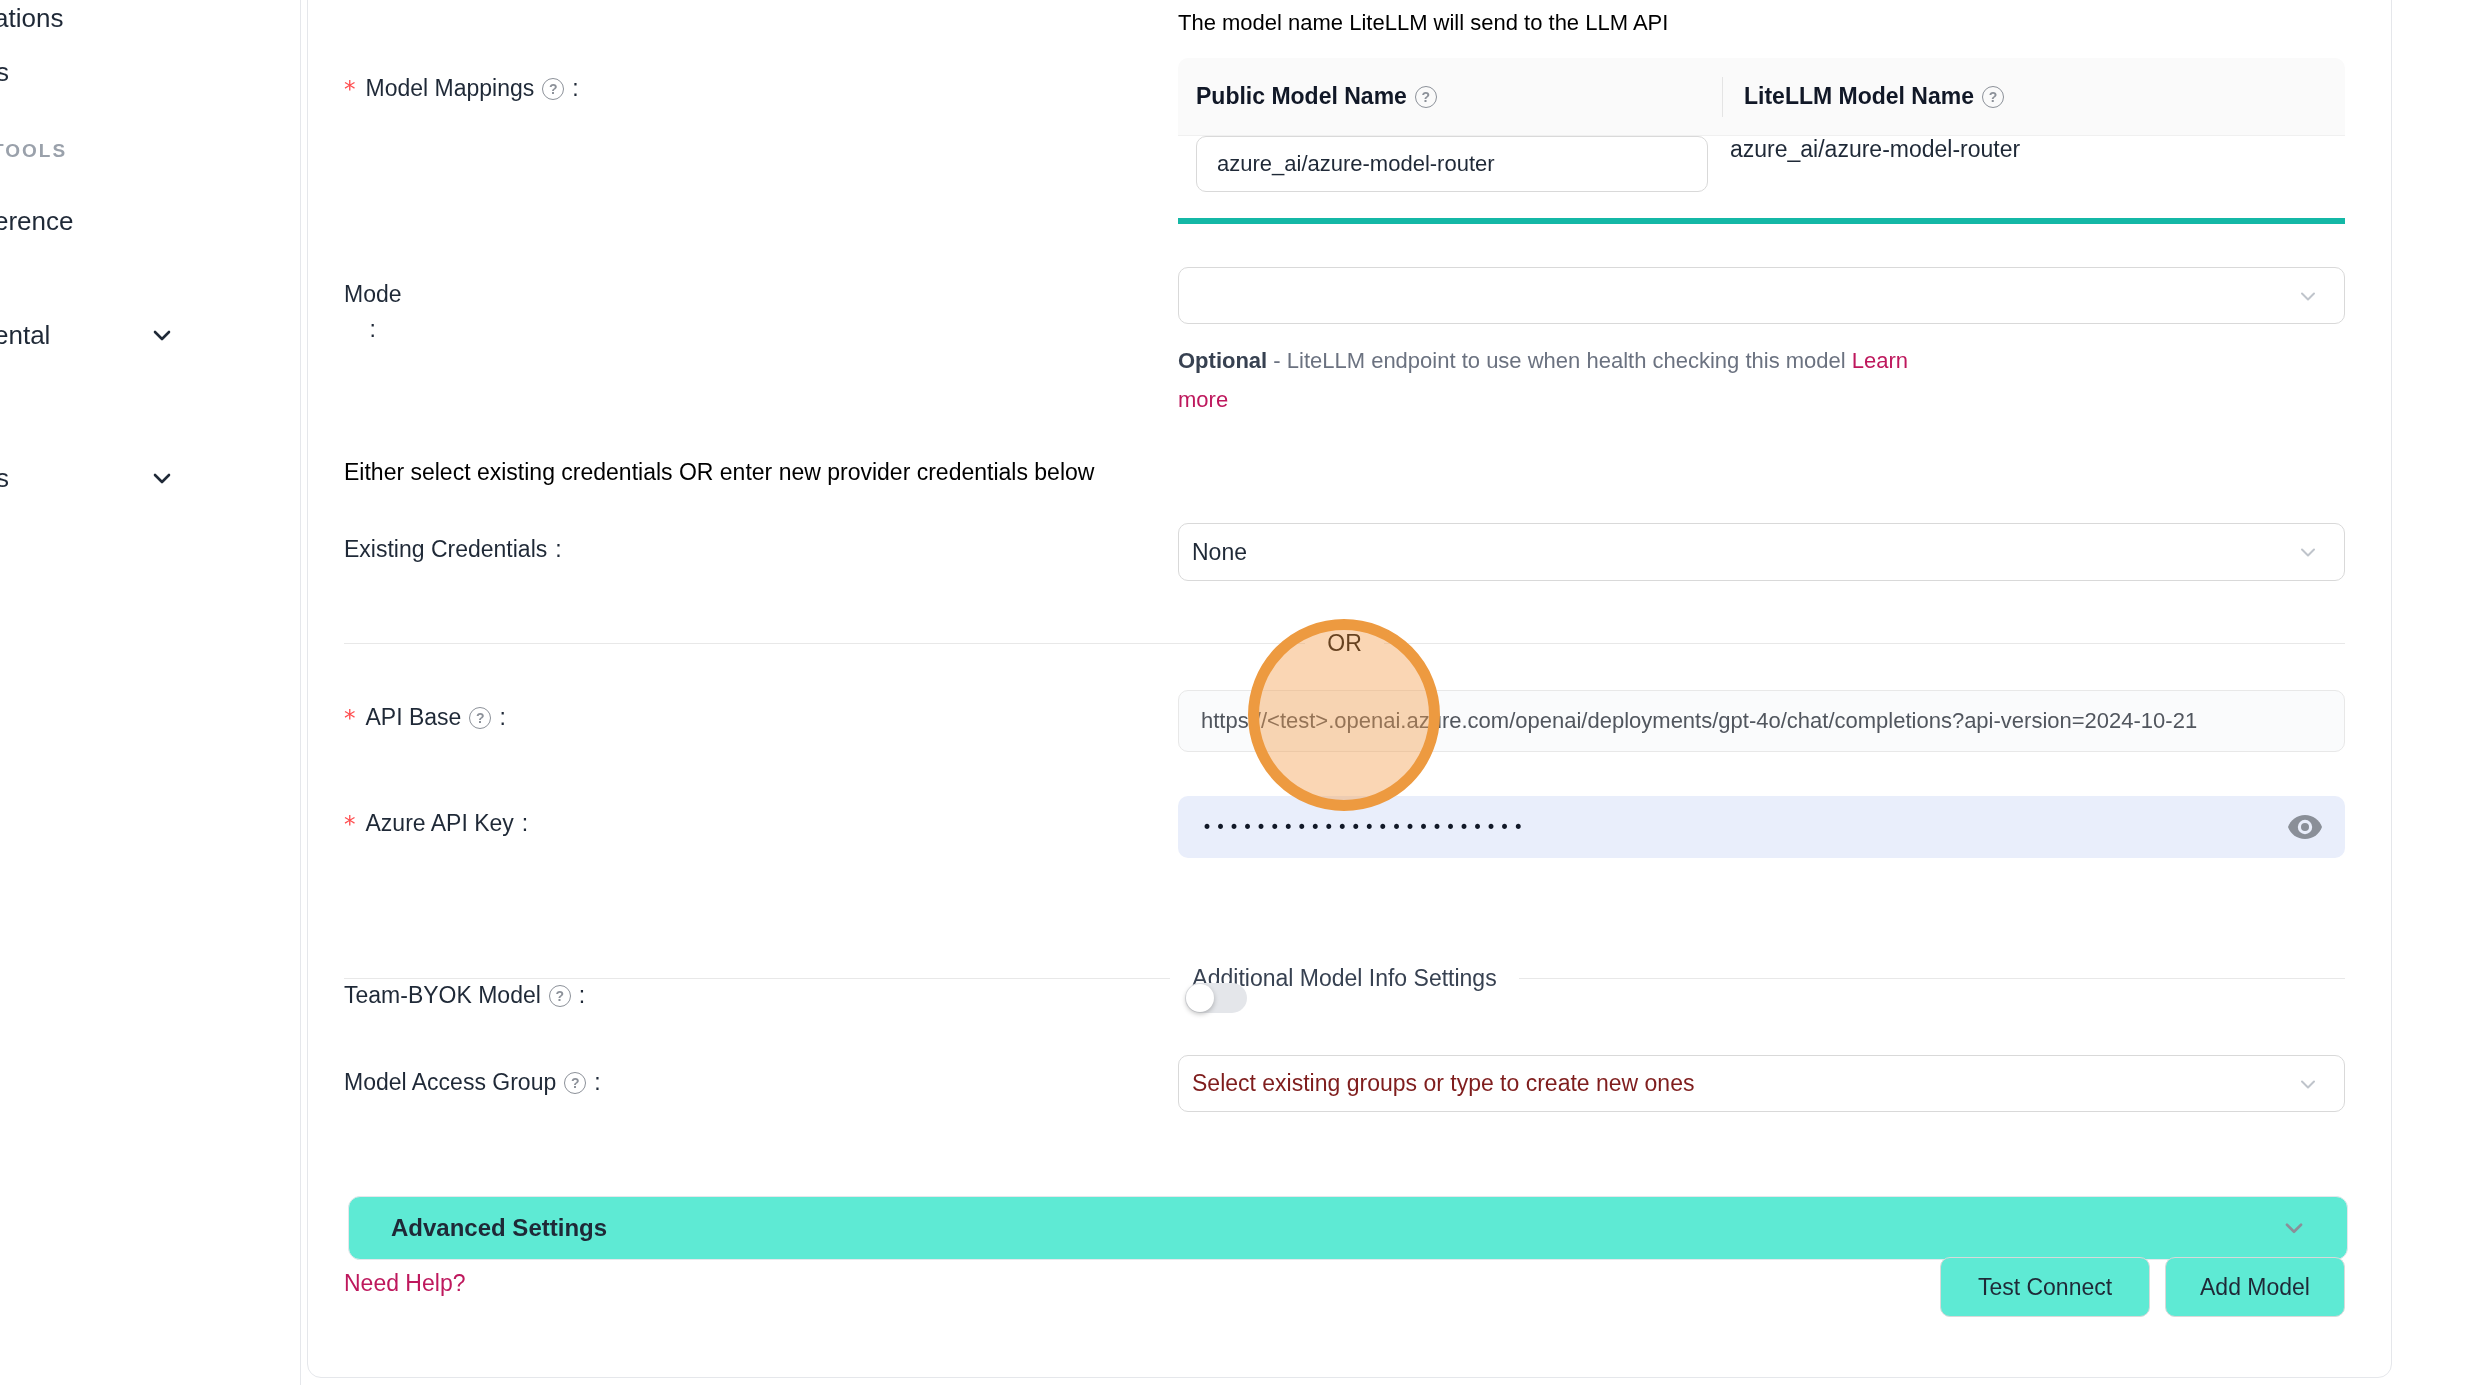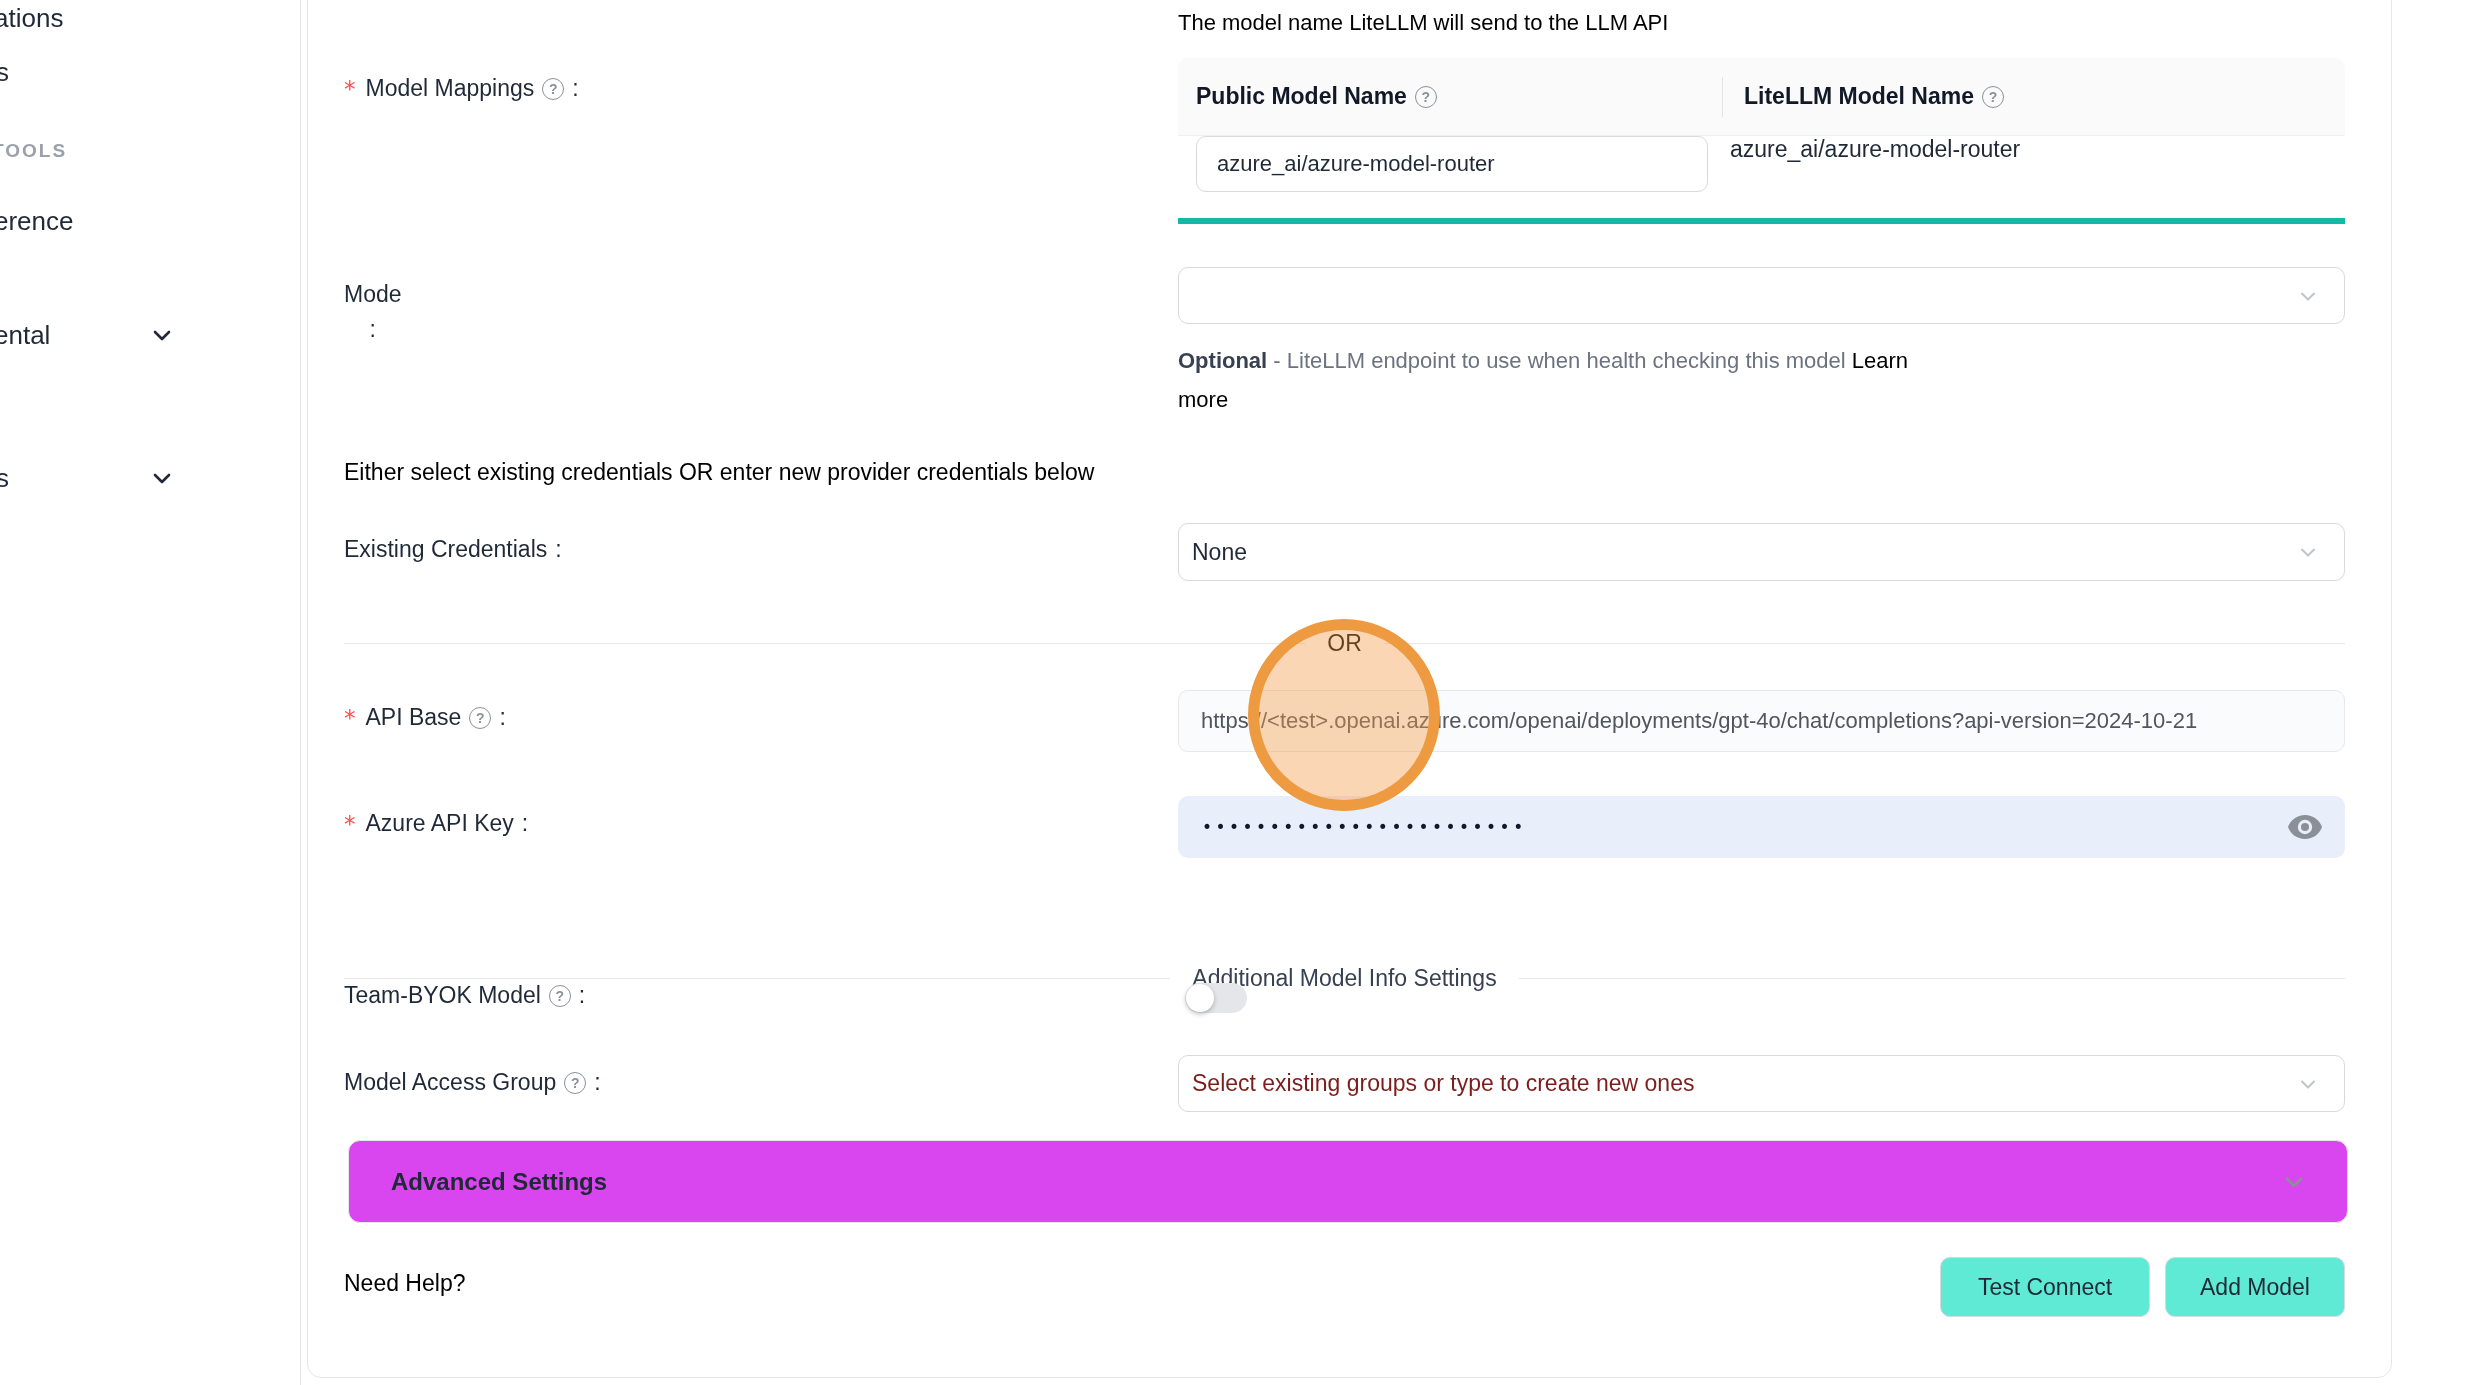--- a/index.html
+++ b/index.html
@@ -23,21 +23,21 @@
   .req { color:#ff4d4f; font-size:23px; margin-right:2px; font-family:"DejaVu Sans", sans-serif; }
   .colon { color:#1f2937; }
   .qicon { display:inline-flex; align-items:center; justify-content:center; width:22px; height:22px;
            border:1.6px solid #8c9199; border-radius:50%; font-size:14px; color:#8c9199; font-weight:700; }
   .select-box { position:absolute; left:1178px; width:1167px; background:#fff; border:1px solid #d9d9d9;
                 border-radius:10px; display:flex; align-items:center; padding:0 13px; font-size:23px; }
   .chev-down { position:absolute; right:24px; top:50%; transform:translateY(-50%); }
   .divider { position:absolute; left:344px; width:2001px; display:flex; align-items:center; gap:22px; }
   .divider .line { flex:1; height:1px; background:#e8e8e8; }
   .divider .dtext { font-size:23px; white-space:nowrap; }
-  .blue-link { color:#000000; cursor:pointer; }
+  .blue-link { color:#be185d; cursor:pointer; }
 
   
   #mapping-table { position:absolute; left:1178px; top:58px; width:1167px; }
   #mapping-header { display:flex; height:78px; background:#fafafa; border-radius:10px 10px 0 0;
                     border-bottom:1px solid #f0f0f0; position:relative; }
   .map-col-1 { width:544px; display:flex; align-items:center; padding-left:18px; gap:8px;
                font-size:23px; font-weight:700; color:#111827; }
   .map-col-2 { flex:1; display:flex; align-items:center; padding-left:22px; gap:8px;
                font-size:23px; font-weight:700; color:#111827; }
   #header-vsep { position:absolute; left:544px; top:19px; width:1px; height:40px; background:#e4e4e4; }
@@ -55,21 +55,21 @@
   #azure-key-dots { font-size:17px; letter-spacing:3.5px; color:#111827; font-family:"DejaVu Sans", sans-serif; }
   #eye-btn { position:absolute; right:22px; top:50%; transform:translateY(-50%); width:36px; height:26px; cursor:pointer; }
 
   
   #byok-toggle { position:absolute; left:1185px; top:983px; width:62px; height:30px; background:#e4e6ea;
                  border-radius:15px; cursor:pointer; }
   #byok-knob { position:absolute; left:1px; top:1px; width:28px; height:28px; background:#fff; border-radius:50%;
                box-shadow:0 2px 5px rgba(0,0,0,0.25); }
 
   
-  #advanced-card { position:absolute; left:348px; top:1140px; width:2000px; height:83px; background:#d946ef;
+  #advanced-card { position:absolute; left:348px; top:1196px; width:2000px; height:64px; background:#5eead4;
                    border:1px solid #e5e7eb; border-radius:12px; display:flex; align-items:center;
                    padding:0 42px; cursor:pointer; }
   #advanced-label { font-size:24px; font-weight:700; color:#1f2937; }
 
   
   .btn { position:absolute; top:1257px; height:60px; background:#5eead4; border:1px solid #d9d9d9; border-radius:10px;
          font-size:23px; color:#1f2937; display:flex; align-items:center; justify-content:center;
          font-family:"Liberation Sans",sans-serif; cursor:pointer; }
 
   

